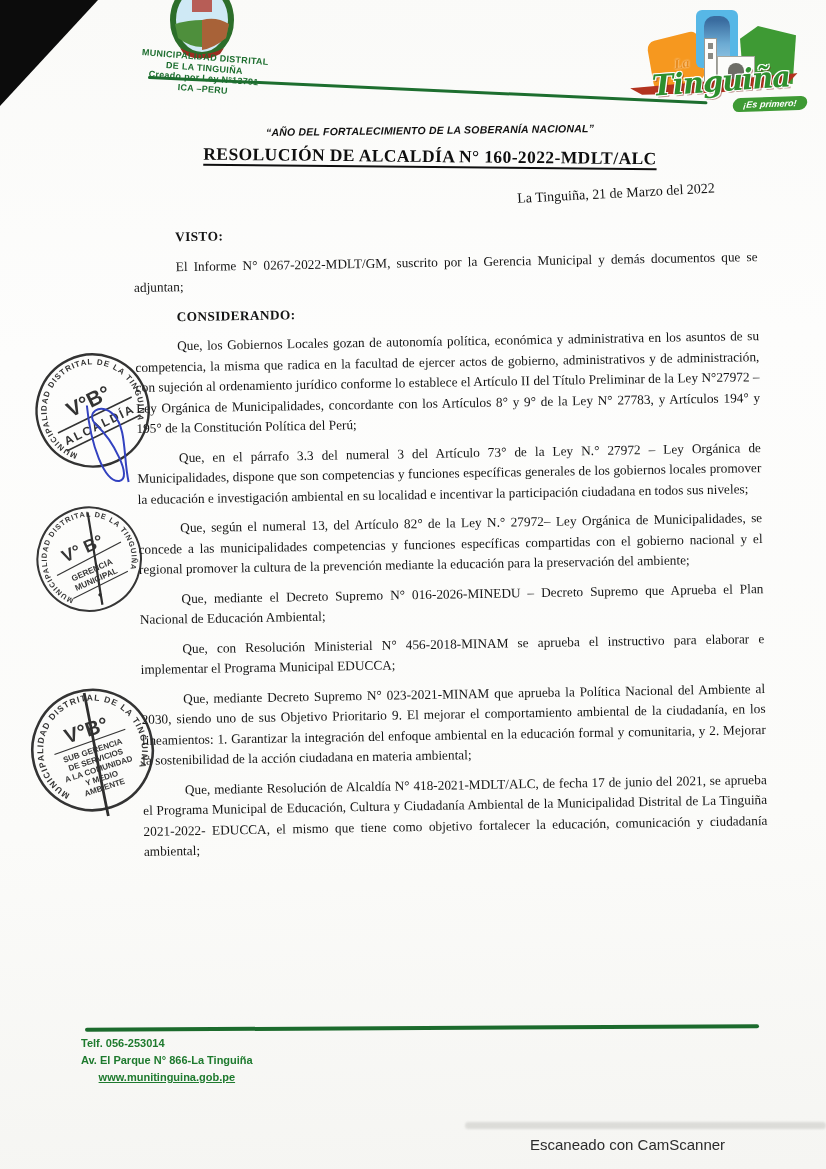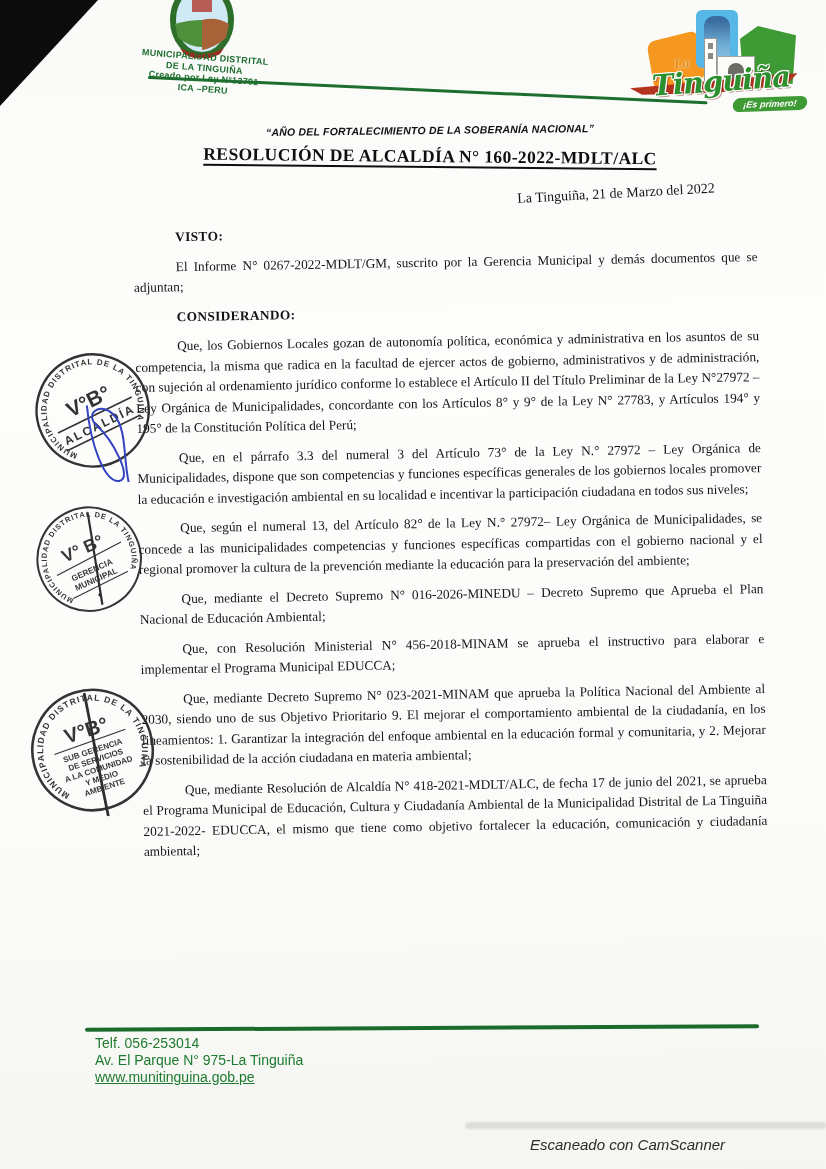--- a/index.html
+++ b/index.html
@@ -17,21 +17,21 @@
     position:absolute; left:0; top:0; width:98px; height:106px;
     background:#0c0c0c;
     clip-path:polygon(0 0, 100% 0, 20% 80%, 0 100%);
   }
   .bottom-edge {
     position:absolute; left:465px; top:1122px; width:361px; height:7px;
     background:#c7c7c3; opacity:.55; border-radius:4px; filter:blur(1px);
   }
   .camscanner {
     position:absolute; left:530px; top:1136px;
-    font-family:"Liberation Sans", sans-serif; font-size:15px; color:#2b2b2b;font-style:italic;
+    font-family:"Liberation Sans", sans-serif; font-size:15px; color:#2b2b2b;
   }
 
   
   .emblem { position:absolute; left:170px; top:-14px; }
   .org-block {
     position:absolute; left:126px; top:52px; width:156px;
     transform:rotate(4.5deg);
     font-family:"Liberation Sans", sans-serif;
     font-size:9px; font-weight:bold; line-height:10.5px;
     color:#1d6e2f; text-align:center; letter-spacing:.3px;
@@ -133,25 +133,25 @@
   .stamp-1 { left:34px; top:344px; transform:rotate(-26deg); }
   .stamp-2 { left:30px; top:494px; transform:rotate(-24deg); }
   .stamp-3 { left:24px; top:680px; transform:rotate(-18deg); }
 
   
   .footer-rule {
     position:absolute; left:85px; top:1026px; width:674px; height:4px;
     background:#1c6b2d; transform:rotate(-.3deg); border-radius:2px;
   }
   .footer {
-    position:absolute; left:95px; top:1035px;
-    font-family:"Liberation Sans", sans-serif; font-size:14px; font-weight:normal;
+    position:absolute; left:81px; top:1035px;
+    font-family:"Liberation Sans", sans-serif; font-size:11px; font-weight:bold;
     line-height:17px; color:#1e7a2e;
   }
-  .footer .site { text-decoration:underline; }
+  .footer .site { text-decoration:underline;text-align:center; }
   .footer .fb { color:#3f9b4a; }
 </style>
 </head>
 <body>
 
 <div class="page">
 
   <div class="corner-black"></div>
 
   <div class="emblem">
@@ -256,20 +256,20 @@
       <text x="65" y="86" text-anchor="middle" font-size="7.5" font-weight="bold" fill="#242424">A LA COMUNIDAD</text>
       <text x="65" y="95" text-anchor="middle" font-size="7.5" font-weight="bold" fill="#242424">Y MEDIO</text>
       <text x="65" y="104" text-anchor="middle" font-size="7.5" font-weight="bold" fill="#242424">AMBIENTE</text>
       <path d="M74 12 C 70 48, 64 90, 60 128" fill="none" stroke="#1e1e1e" stroke-width="2.6"></path>
     </svg>
   </div>
 
   <div class="footer-rule"></div>
   <div class="footer">
     <div>Telf. 056-253014</div>
-    <div>Av. El Parque N° 975-La Tinguiña</div>
+    <div>Av. El Parque N° 866-La Tinguiña</div>
     <div class="site">www.munitinguina.gob.pe</div>
   </div>
 
   <div class="bottom-edge"></div>
   <div class="camscanner">Escaneado con CamScanner</div>
 
 </div>
 
 </body></html>

